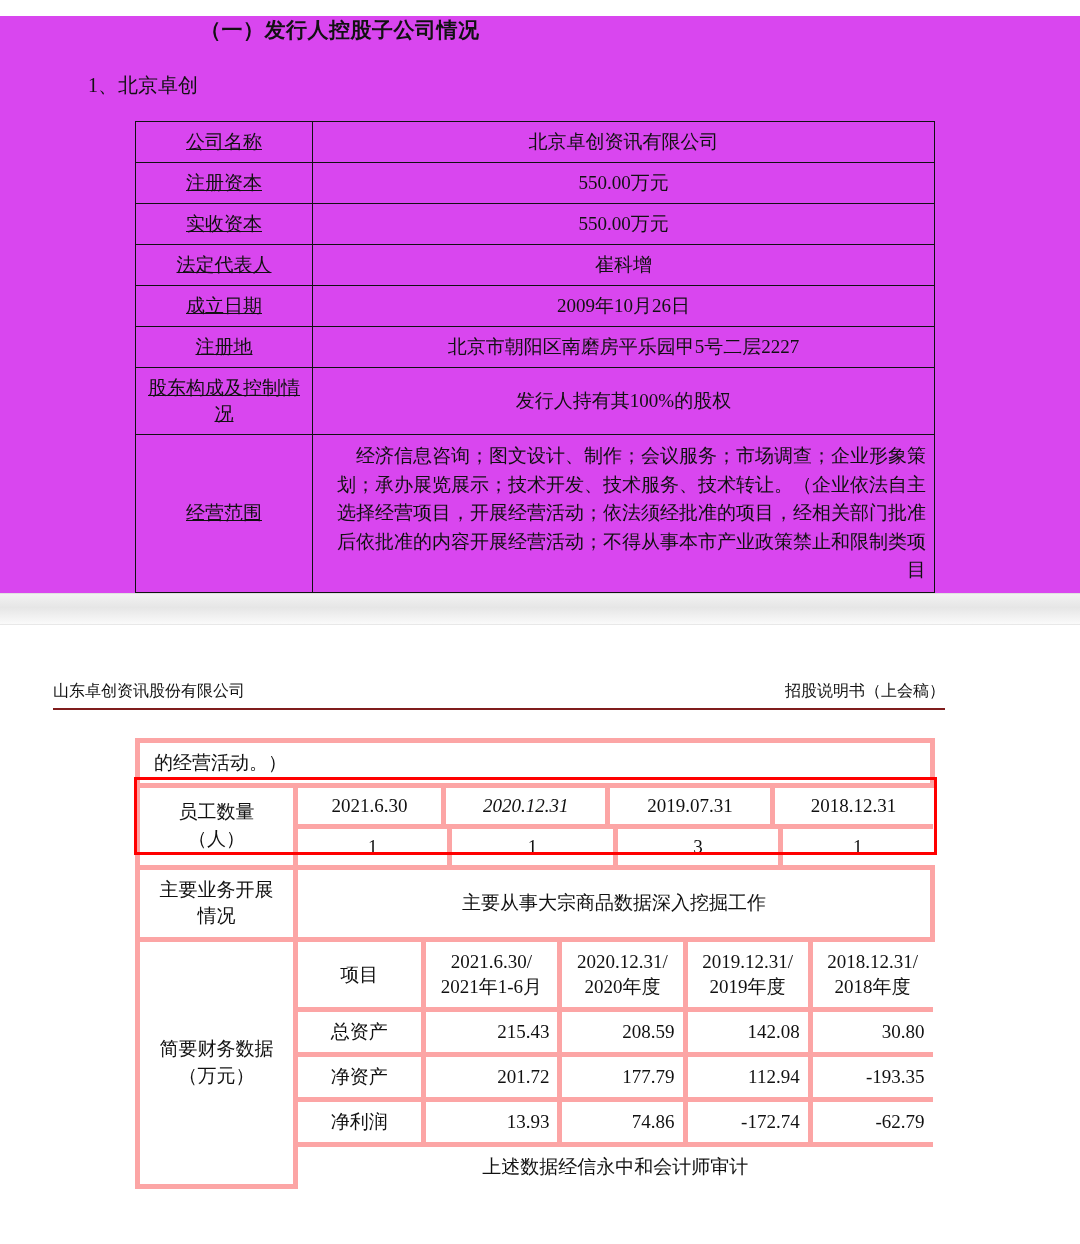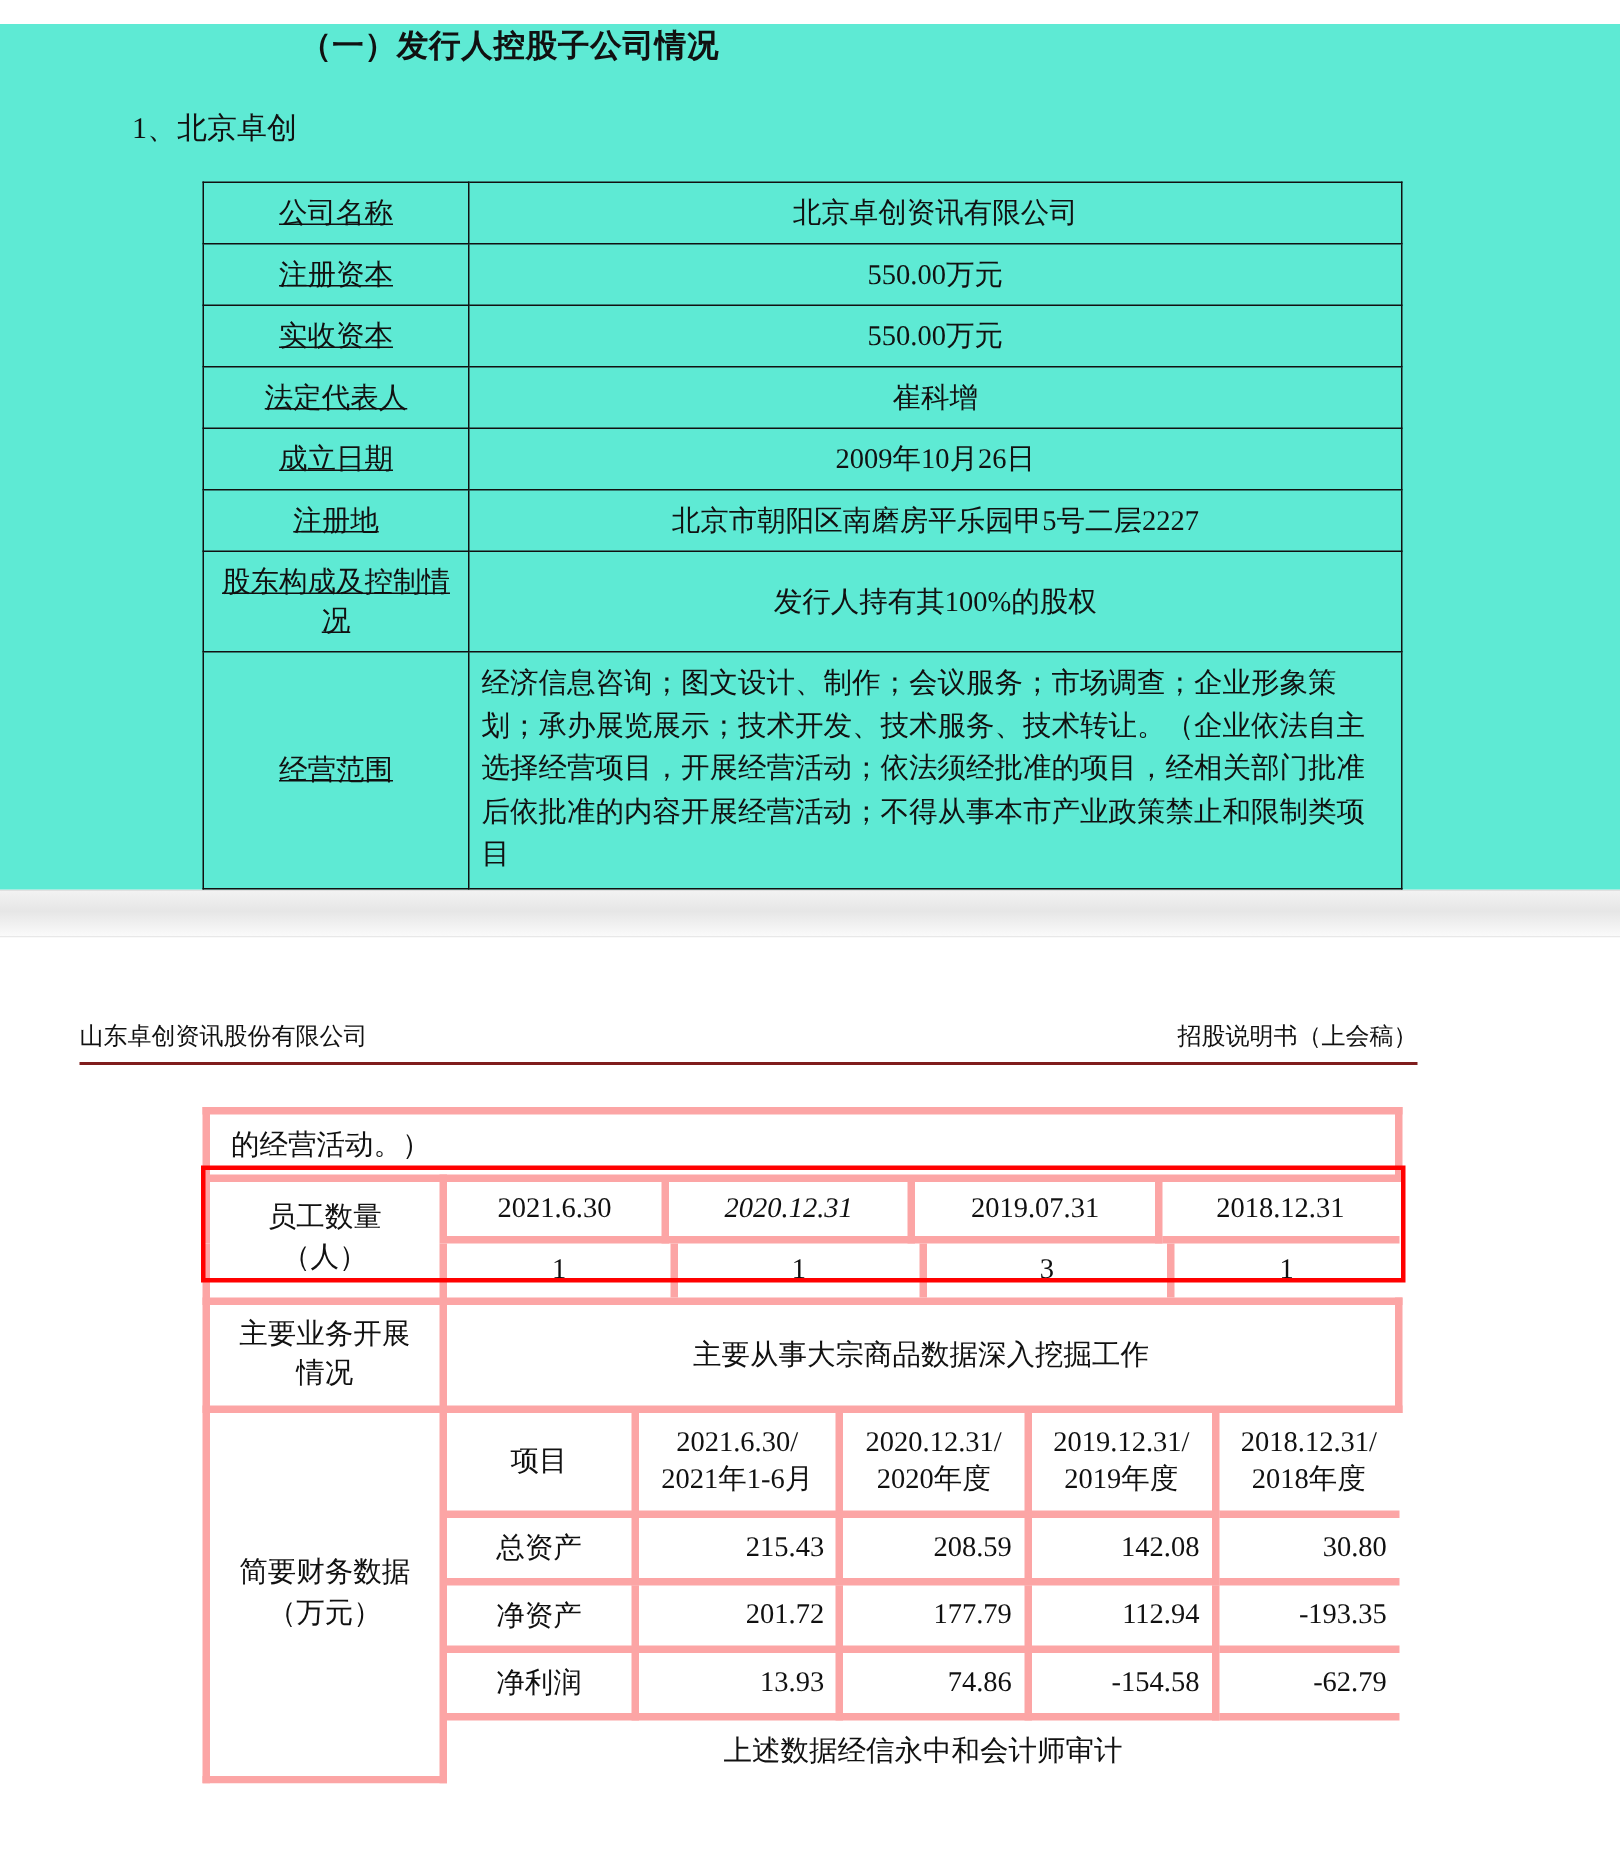--- a/index.html
+++ b/index.html
@@ -11,21 +11,21 @@
     width: 1080px;
     font-family: "Liberation Serif", "DejaVu Serif", serif;
     color: #111;
   }
   .page {
     position: relative;
     width: 1080px;
   }
   .page-top {
     padding: 0 0 0 0;
-    background: #5eead4;
+    background: #d946ef;
   }
   .section-heading {
     font-size: 21px;
     font-weight: bold;
     margin: 16px 0 0 200px;
     letter-spacing: 0.5px;
   }
   .sub-heading {
     font-size: 20px;
     margin: 28px 0 0 88px;
@@ -44,21 +44,21 @@
   }
   .label-cell {
     width: 160px;
     text-align: center;
     text-decoration: underline;
   }
   .value-cell {
     text-align: center;
   }
   .value-cell-left {
-    text-align: left;
+    text-align: right;
     line-height: 1.5;
     padding: 8px 10px;
   }
   .page-number {
     text-align: center;
     font-size: 18px;
     margin: 36px 0 0 0;
     padding-bottom: 38px;
   }
   .page-gap {
@@ -281,21 +281,21 @@
                 <td class="ctr" style="border-left:none;">净资产</td>
                 <td class="rgt">201.72</td>
                 <td class="rgt">177.79</td>
                 <td class="rgt">112.94</td>
                 <td class="rgt" style="border-right:none;">-193.35</td>
               </tr>
               <tr>
                 <td class="ctr" style="border-left:none;margin-top:24px;">净利润</td>
                 <td class="rgt">13.93</td>
                 <td class="rgt">74.86</td>
-                <td class="rgt">-154.58</td>
+                <td class="rgt">-172.74</td>
                 <td class="rgt" style="border-right:none;">-62.79</td>
               </tr>
               <tr>
                 <td class="ctr" colspan="5" style="border-left:none;border-right:none;border-bottom:none;">上述数据经信永中和会计师审计</td>
               </tr>
             </tbody>
           </table>
         </td>
       </tr>
     </tbody>

